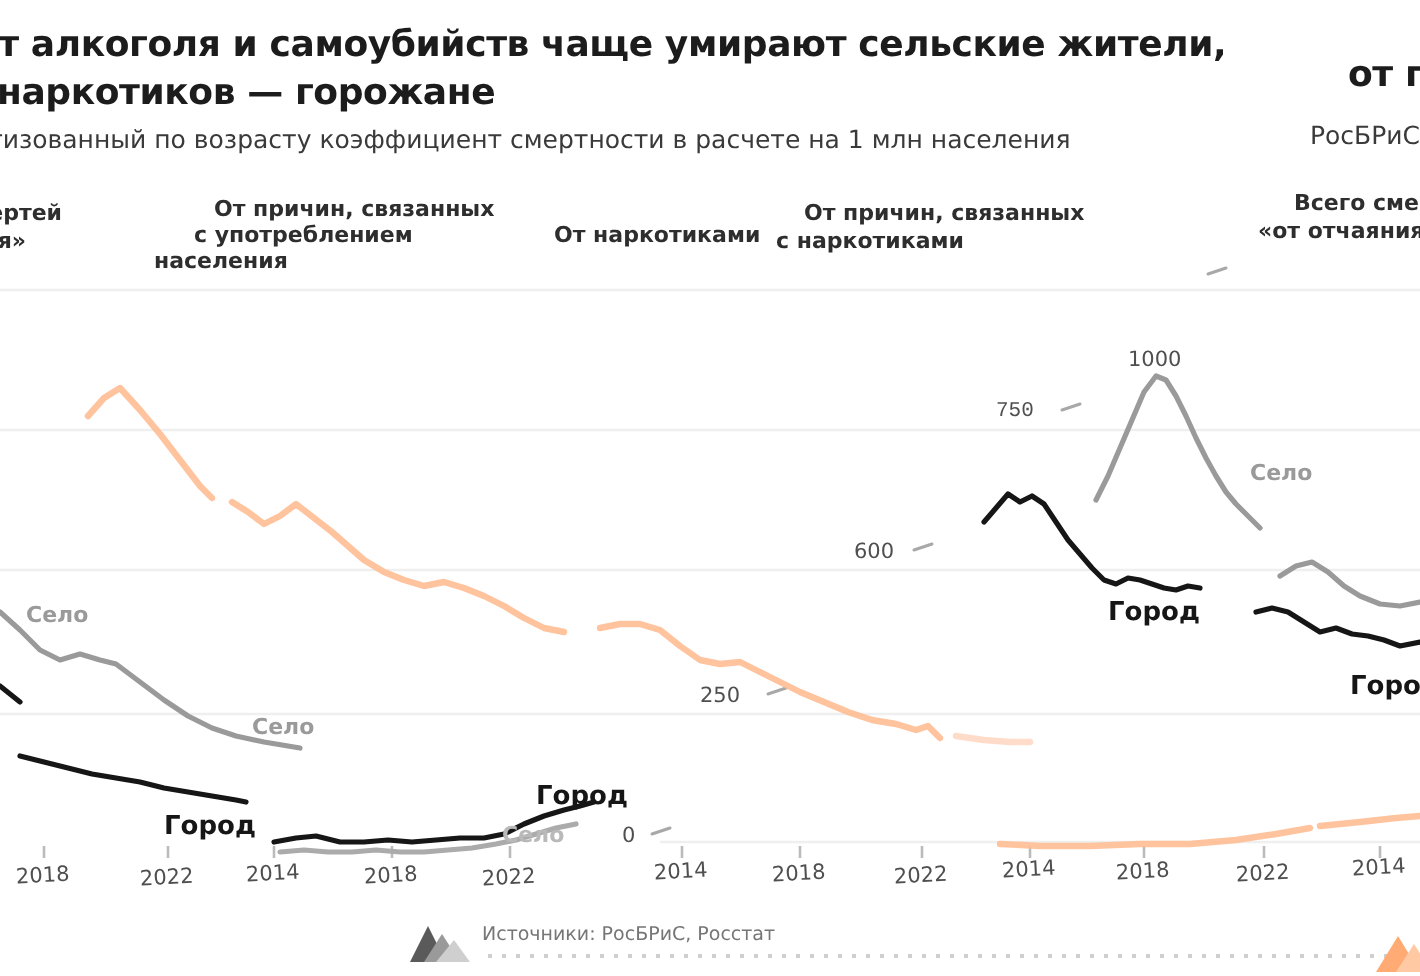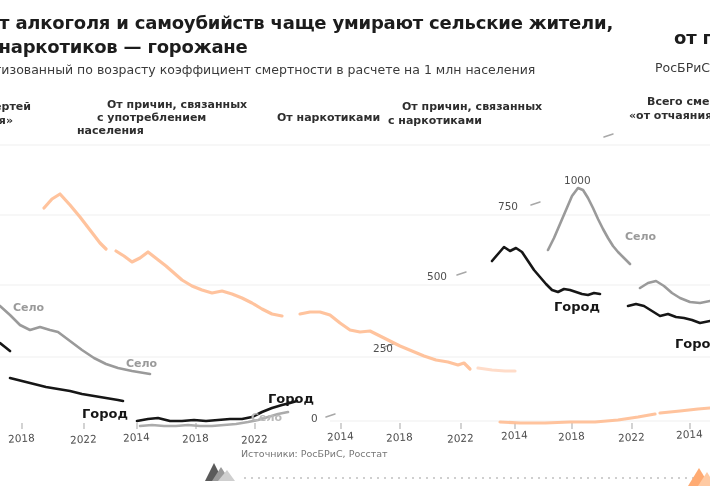--- a/index.html
+++ b/index.html
@@ -111,23 +111,23 @@
 
 <div class="abs phead" style="left:277px;top:111px;">От наркотиками</div>
 
 <div class="abs phead" style="left:402px;top:100px;">От причин, связанных</div>
 <div class="abs phead" style="left:388px;top:114px;">с наркотиками</div>
 
 <div class="abs phead" style="left:647px;top:95px;">Всего смертей</div>
 <div class="abs phead" style="left:629px;top:109px;">«от отчаяния»</div>
 
 <div class="abs ylab" style="left:564px;top:132px;margin-top:42px;">1000</div>
-<div class="abs ylab" style="left:498px;top:200px;">750</div>
-<div class="abs ylab" style="left:427px;top:270px;">500</div>
-<div class="abs ylab" style="left:373px;top:342px;">250</div>
+<div class="abs ylab" style="left:498px;top:200px;font-family:Liberation Mono, monospace;">750</div>
+<div class="abs ylab" style="left:427px;top:270px;">600</div>
+<div class="abs ylab" style="left:350px;top:342px;">250</div>
 <div class="abs ylab" style="left:311px;top:412px;">0</div>
 
 <div class="abs tick" style="left:8px;top:432px;">2018</div>
 <div class="abs tick" style="left:70px;top:433px;">2022</div>
 <div class="abs tick" style="left:123px;top:431px;">2014</div>
 <div class="abs tick" style="left:182px;top:432px;">2018</div>
 <div class="abs tick" style="left:241px;top:433px;">2022</div>
 <div class="abs tick" style="left:327px;top:430px;">2014</div>
 <div class="abs tick" style="left:386px;top:431px;">2018</div>
 <div class="abs tick" style="left:447px;top:432px;">2022</div>
@@ -138,13 +138,13 @@
 
 <div class="abs lab-village" style="left:13px;top:301px;">Село</div>
 <div class="abs lab-city" style="left:82px;top:406px;">Город</div>
 <div class="abs lab-village" style="left:126px;top:357px;">Село</div>
 <div class="abs lab-city" style="left:268px;top:391px;">Город</div>
 <div class="abs lab-village pale" style="left:251px;top:411px;">Село</div>
 <div class="abs lab-village" style="left:625px;top:230px;">Село</div>
 <div class="abs lab-city" style="left:554px;top:299px;">Город</div>
 <div class="abs lab-city" style="left:675px;top:336px;">Город</div>
 
-<div class="abs source" style="left:241px;top:448px;">Источники: РосБРиС, Росстат</div>
+<div class="abs source" style="left:241px;top:462px;">Источники: РосБРиС, Росстат</div>
 
 </body></html>

